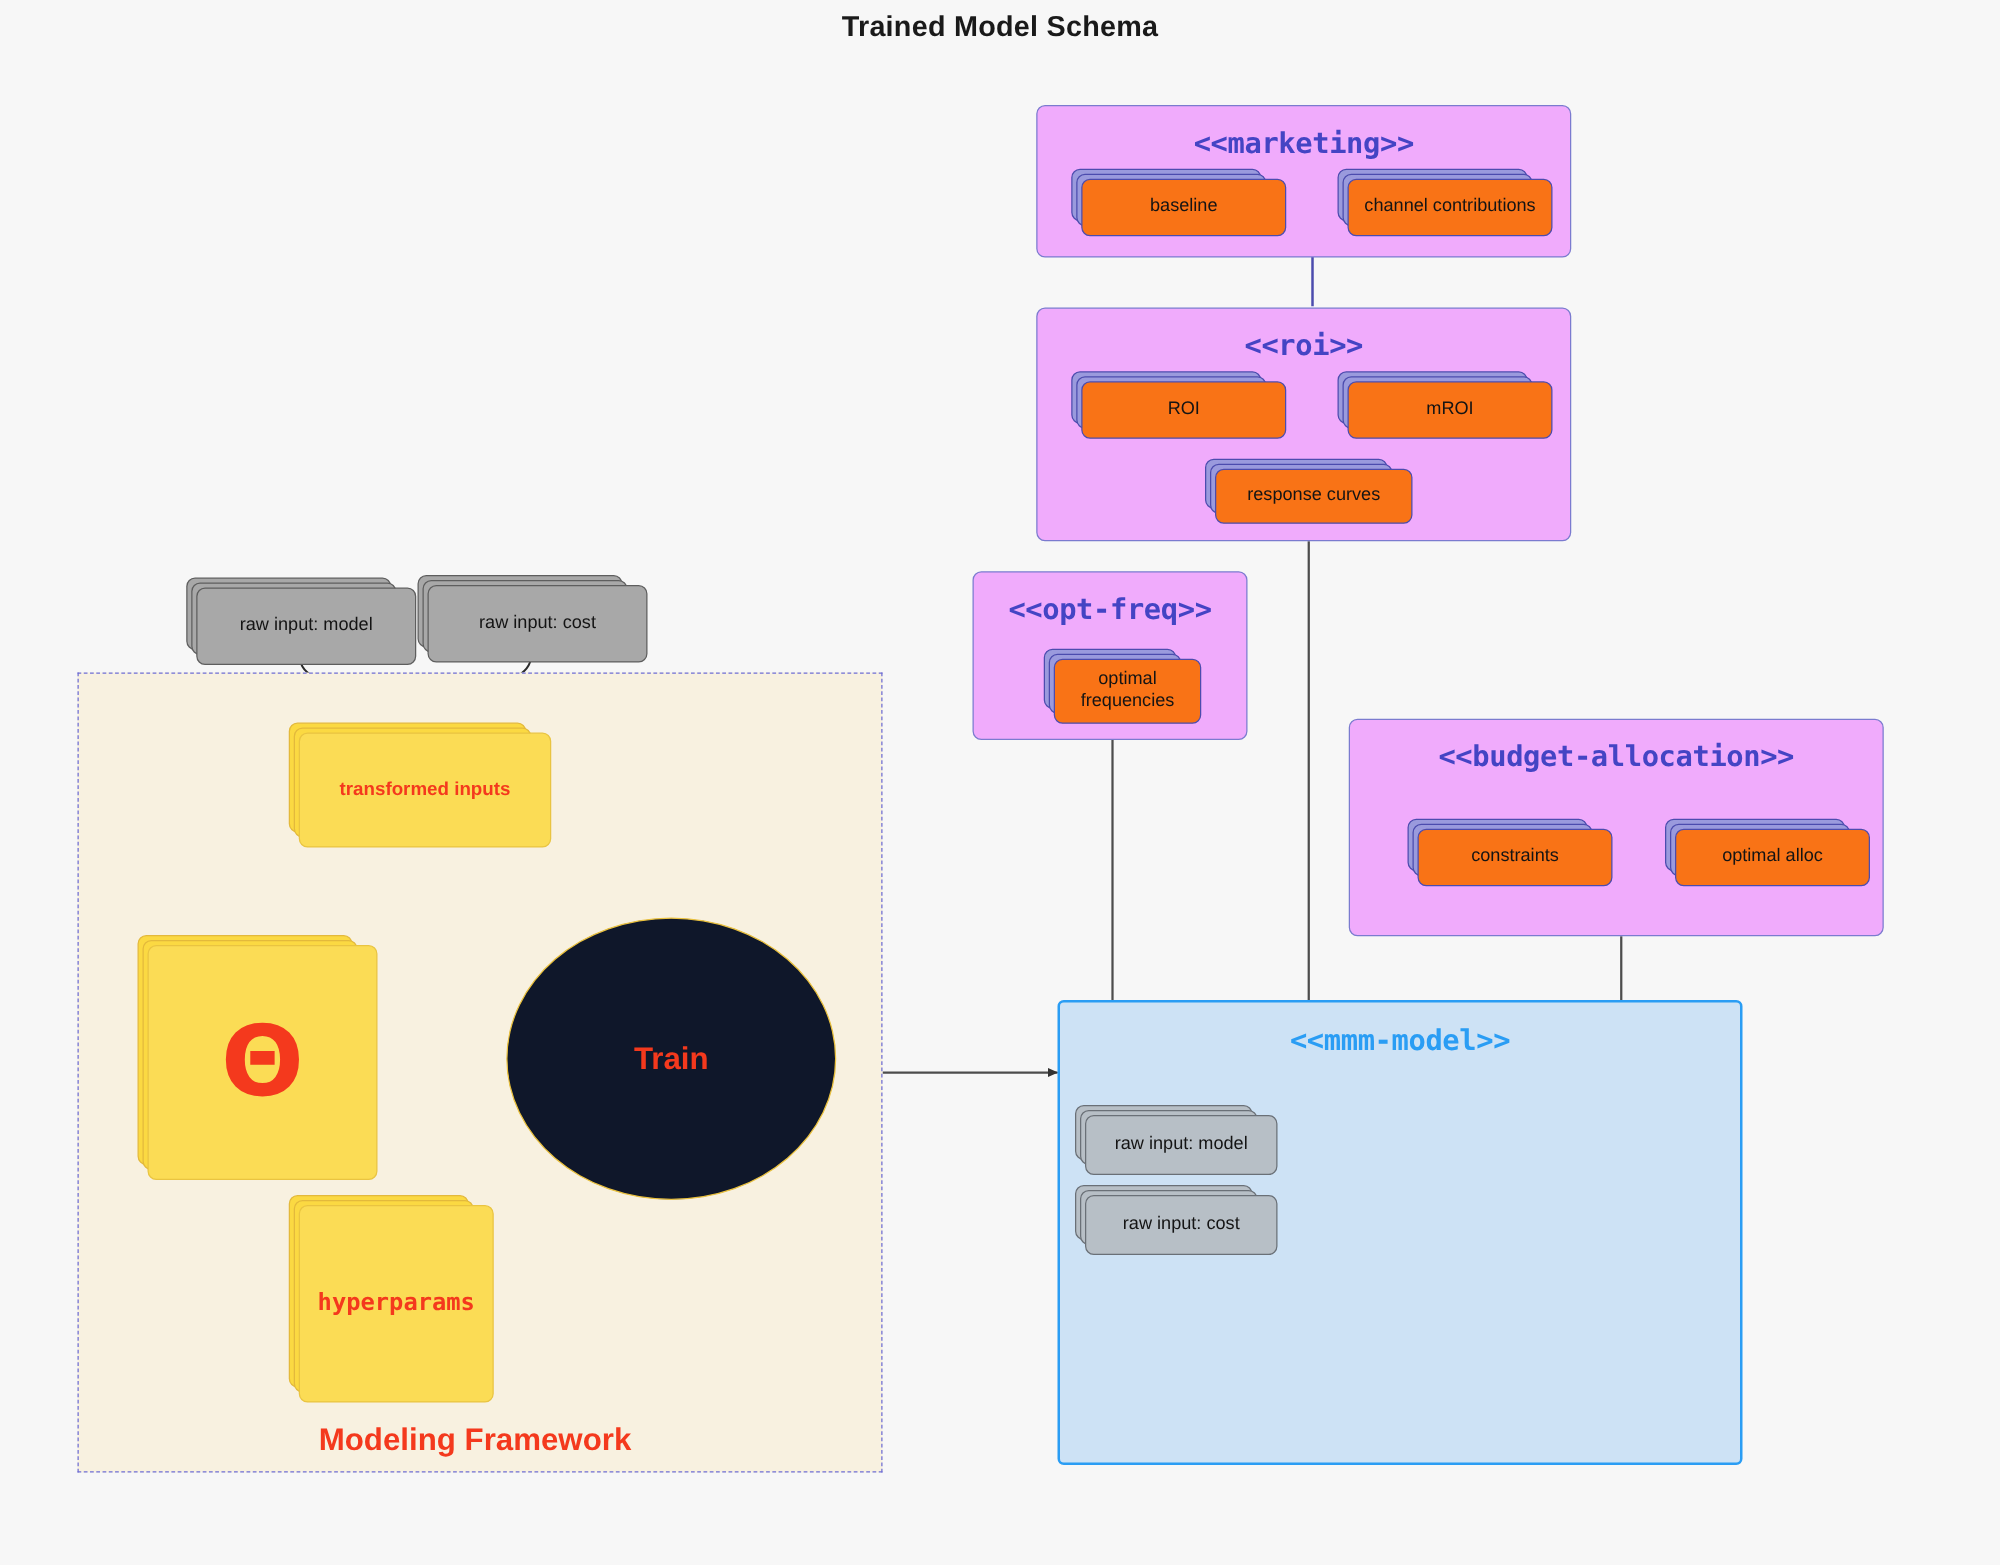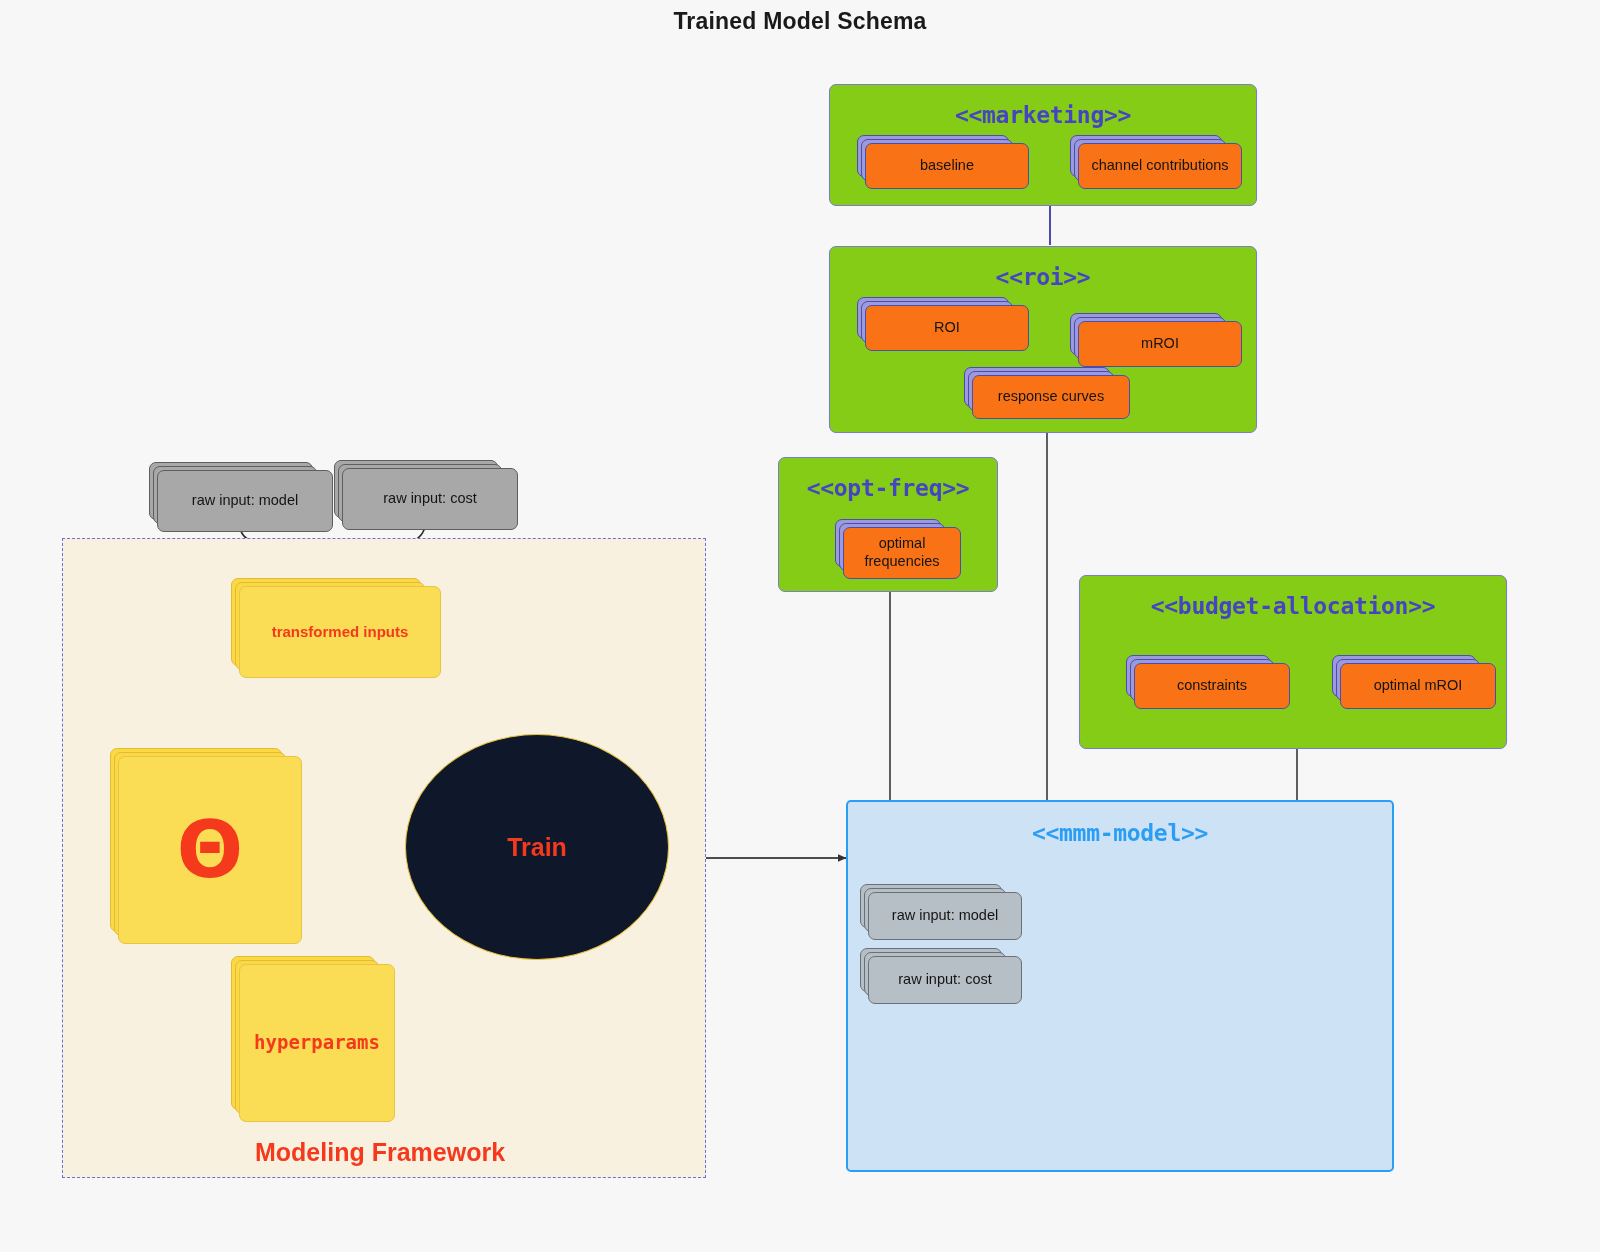--- a/index.html
+++ b/index.html
@@ -42,21 +42,21 @@
     font-size: 23px;
     font-weight: bold;
     color: #1a1a1a;
     letter-spacing: 0.2px;
   }
 
   
   .package {
     position: absolute;
     box-sizing: border-box;
-    background: #84cc16;
+    background: #f0abfc;
     border: 1.6px solid #7b7bcf;
     border-radius: 7px;
   }
   .package-title {
     position: absolute;
     left: 0; right: 0;
     top: 17px;
     text-align: center;
     font-family: "DejaVu Sans Mono", monospace;
     font-weight: bold;
@@ -281,21 +281,21 @@
   </div>
 
   <div class="package" id="roi-package" style="left:829px; top:246px; width:428px; height:187px;">
     <div class="package-title">&lt;&lt;roi&gt;&gt;</div>
   </div>
   <div class="node" style="left:857px; top:297px; width:150px; height:40px;">
     <div class="back"></div>
     <div class="back2"></div>
     <div class="front">ROI</div>
   </div>
-  <div class="node" style="left:1070px; top:297px; width:150px; height:40px;margin-top:16px;">
+  <div class="node" style="left:1070px; top:297px; width:150px; height:40px;">
     <div class="back"></div>
     <div class="back2"></div>
     <div class="front">mROI</div>
   </div>
   <div class="node" style="left:964px; top:367px; width:144px; height:38px;">
     <div class="back"></div>
     <div class="back2"></div>
     <div class="front">response curves</div>
   </div>
 
@@ -312,21 +312,21 @@
     <div class="package-title">&lt;&lt;budget-allocation&gt;&gt;</div>
   </div>
   <div class="node" style="left:1126px; top:655px; width:142px; height:40px;">
     <div class="back"></div>
     <div class="back2"></div>
     <div class="front">constraints</div>
   </div>
   <div class="node" style="left:1332px; top:655px; width:142px; height:40px;">
     <div class="back"></div>
     <div class="back2"></div>
-    <div class="front">optimal mROI</div>
+    <div class="front">optimal alloc</div>
   </div>
 
   <div id="mmm-model-package" style="left:846px; top:800px; width:548px; height:372px;">
     <div id="mmm-model-title">&lt;&lt;mmm-model&gt;&gt;</div>
   </div>
   <div class="node graysteel" style="left:860px; top:884px; width:140px; height:42px;">
     <div class="back"></div>
     <div class="back2"></div>
     <div class="front">raw input: model</div>
   </div>

